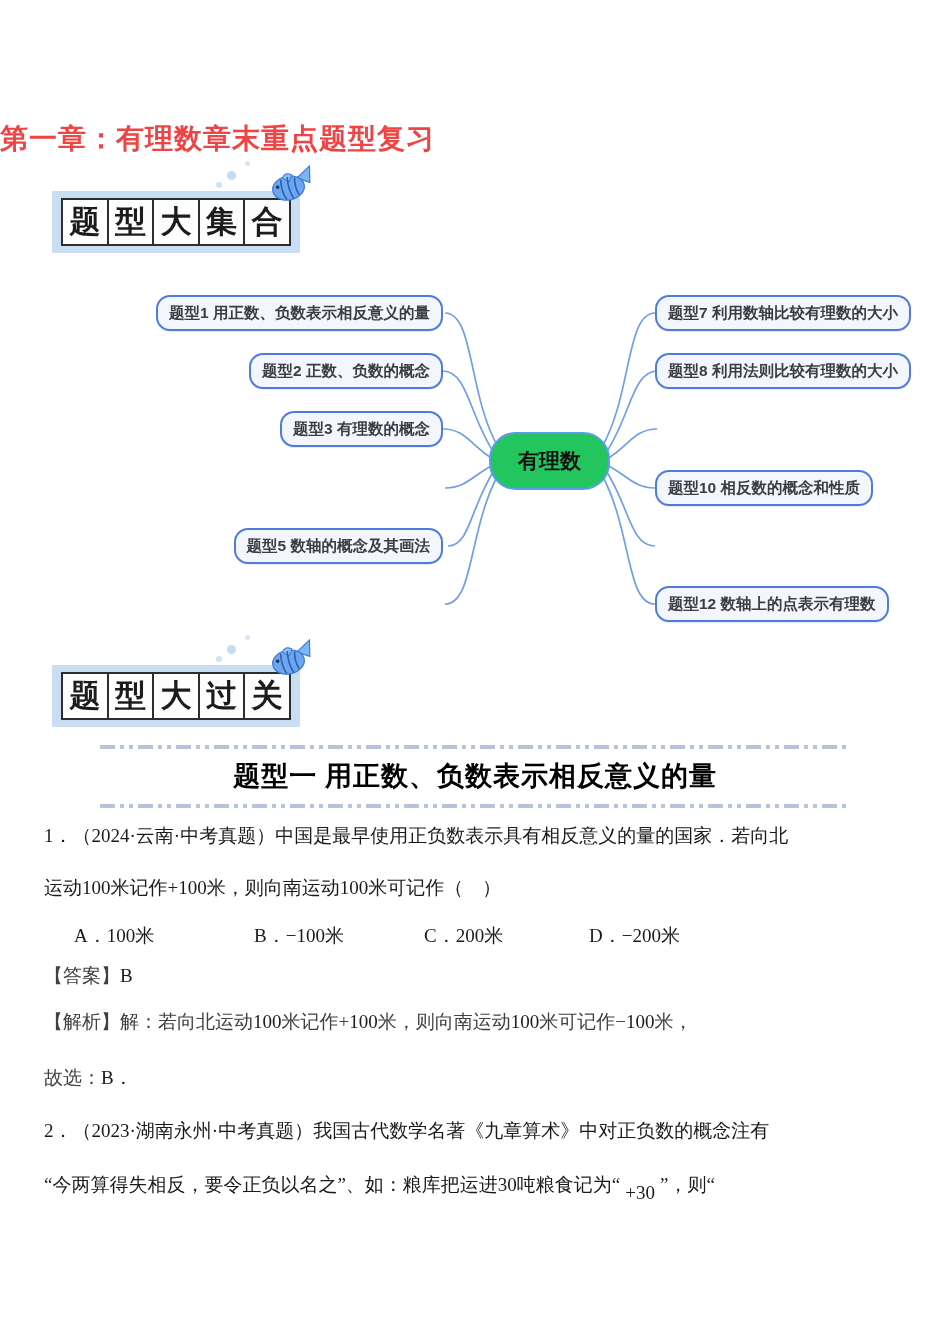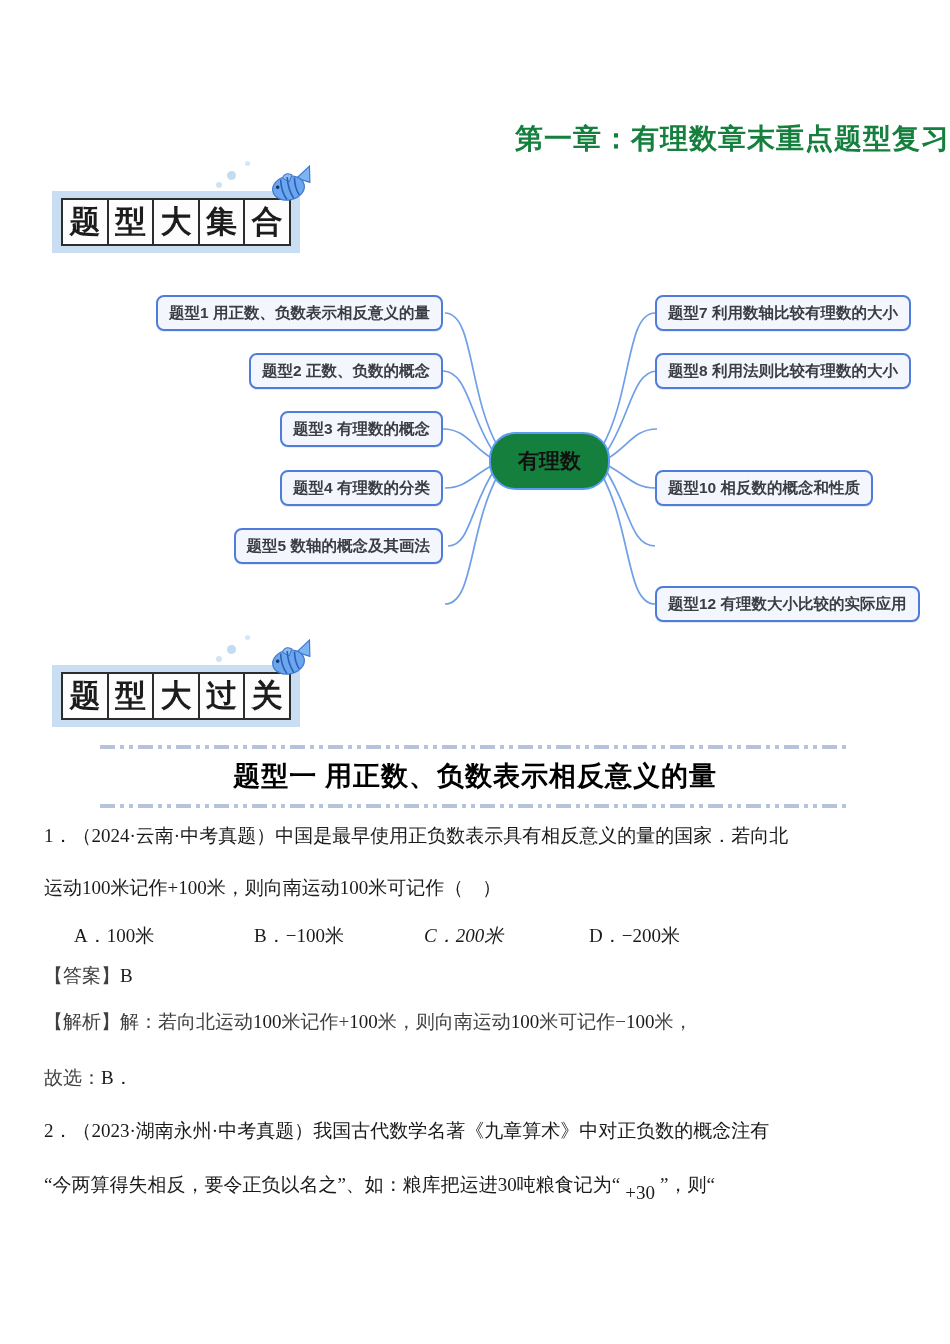--- a/index.html
+++ b/index.html
@@ -3,22 +3,22 @@
 <meta charset="utf-8">
 <style>
   html,body{margin:0;padding:0;}
   body{
     width:950px;height:1344px;background:#ffffff;overflow:hidden;
     font-family:"Liberation Serif", serif;color:#1a1a1a;position:relative;
   }
   .doc{padding:0 44px;}
   
   .page-title{
-    padding-top:120px;text-align:right;font-size:28px;font-weight:bold;
-    font-family:"Liberation Serif", serif;letter-spacing:1px;color:#15803d;
+    padding-top:120px;text-align:left;font-size:28px;font-weight:bold;
+    font-family:"Liberation Serif", serif;letter-spacing:1px;color:#ef4444;
   }
   
   .banner{
     position:relative;display:inline-block;background:#c9def2;
     padding:7px 9px 7px 9px;margin-top:33px;margin-left:52px;
   }
   .banner-cells{display:flex;}
   .banner-cell{
     width:44px;height:44px;background:#fdfdfd;border:2.5px solid #2d2d2d;
     margin-left:-2.5px;display:flex;align-items:center;justify-content:center;
@@ -28,31 +28,31 @@
   .fish{position:absolute;top:-24px;right:-16px;transform:rotate(-12deg);}
   .bubble{position:absolute;border-radius:50%;background:#c2dcf4;}
   .bub1{width:9px;height:9px;top:-20px;right:64px;}
   .bub2{width:6px;height:6px;top:-9px;right:78px;opacity:.8;}
   .bub3{width:5px;height:5px;top:-30px;right:50px;opacity:.7;}
   
   .mindmap{position:relative;width:950px;height:365px;margin-top:26px;}
   .mindmap svg.links{position:absolute;left:0;top:0;z-index:0;}
   .mnode{
     position:absolute;z-index:1;box-sizing:border-box;height:36px;
-    border:2px solid #4f7cdb;border-radius:8px;background:#f3f7fd;
+    border:2px solid #4f7cdb;border-radius:14px;background:#f3f7fd;
     display:flex;align-items:center;justify-content:center;
     font-family:"Liberation Sans", sans-serif;font-weight:bold;
     font-size:15.5px;color:#3a3d42;white-space:nowrap;padding:0 11px;
     box-shadow:0 1px 0 rgba(90,130,200,.15);
   }
   .mleft{right:507px;}
   .mright{left:655px;}
   .mcenter{
     position:absolute;z-index:2;left:489px;top:153px;height:54px;
-    border:2.5px solid #5b9cf0;border-radius:27px;background:#15803d;
+    border:2.5px solid #5b9cf0;border-radius:27px;background:#22c55e;
     display:flex;align-items:center;justify-content:center;padding:0 27px;
     font-family:"Liberation Sans", sans-serif;font-weight:bold;font-size:21px;color:#111;
   }
   
   .divider{
     height:4px;margin:0 auto;width:750px;
     background:repeating-linear-gradient(to right,
       #b6c3da 0 15px, transparent 15px 20px,
       #b6c3da 20px 24px, transparent 24px 29px,
       #b6c3da 29px 33px, transparent 33px 38px);
@@ -63,21 +63,21 @@
     text-align:center;font-size:27px;font-weight:bold;color:#000;
     margin-top:10px;line-height:34px;font-family:"Liberation Serif", serif;
     letter-spacing:1px;
   }
   
   .para{font-size:19px;line-height:25px;color:#1a1a1a;}
   .p-q1l1{margin-top:15px;}
   .p-q1l2{margin-top:27px;}
   .p-options{margin-top:23px;display:flex;padding-left:30px;}
   .opt{display:inline-block;}
-  .opt-a{width:180px;}.opt-b{width:170px;}.opt-c{width:165px;font-style:italic;}
+  .opt-a{width:180px;}.opt-b{width:170px;}.opt-c{width:165px;}
   .p-answer{margin-top:15px;}
   .p-analysis{margin-top:21px;}
   .p-conclusion{margin-top:31px;}
   .p-q2l1{margin-top:28px;}
   .p-q2l2{margin-top:29px;}
   .c-red{color:#404040;}
   .c-blk{color:#1a1a1a;}
   .lowered{position:relative;top:8px;padding:0 5px;}
   .banner2{margin-top:21px;}
 </style>
@@ -127,27 +127,26 @@
       <path d="M605,175 C630,140 632,92 657,92"></path>
       <path d="M607,180 C628,168 634,150 657,150"></path>
       <path d="M607,186 C628,197 634,209 655,209"></path>
       <path d="M605,190 C630,228 630,267 655,267"></path>
       <path d="M602,196 C632,252 626,325 655,325"></path>
     </g>
   </svg>
   <div class="mnode mleft" style="top:16px;">题型1 用正数、负数表示相反意义的量</div>
   <div class="mnode mleft" style="top:74px;">题型2 正数、负数的概念</div>
   <div class="mnode mleft" style="top:132px;">题型3 有理数的概念</div>
-  <div class="mnode mleft" style="top:191px;">题型4 有理数的分类</div>
   <div class="mnode mleft" style="top:249px;">题型5  数轴的概念及其画法</div>
   <div class="mcenter">有理数</div>
   <div class="mnode mright" style="top:16px;">题型7 利用数轴比较有理数的大小</div>
   <div class="mnode mright" style="top:74px;">题型8 利用法则比较有理数的大小</div>
   <div class="mnode mright" style="top:191px;">题型10 相反数的概念和性质</div>
-  <div class="mnode mright" style="top:307px;">题型12 有理数大小比较的实际应用</div>
+  <div class="mnode mright" style="top:307px;">题型12 数轴上的点表示有理数</div>
 </div>
 
 
 <div class="banner banner2">
   <span class="bubble bub1"></span>
   <span class="bubble bub2"></span>
   <span class="bubble bub3"></span>
   <svg class="fish" width="46" height="36" viewBox="0 0 46 36">
     <path d="M28 12 L43 3 L40 19 Z" fill="#7db4f2" stroke="#3f78cc" stroke-width="1.2"></path>
     <ellipse cx="18" cy="20" rx="16" ry="12" fill="#6aa7f0" stroke="#3f78cc" stroke-width="1.2"></ellipse>

